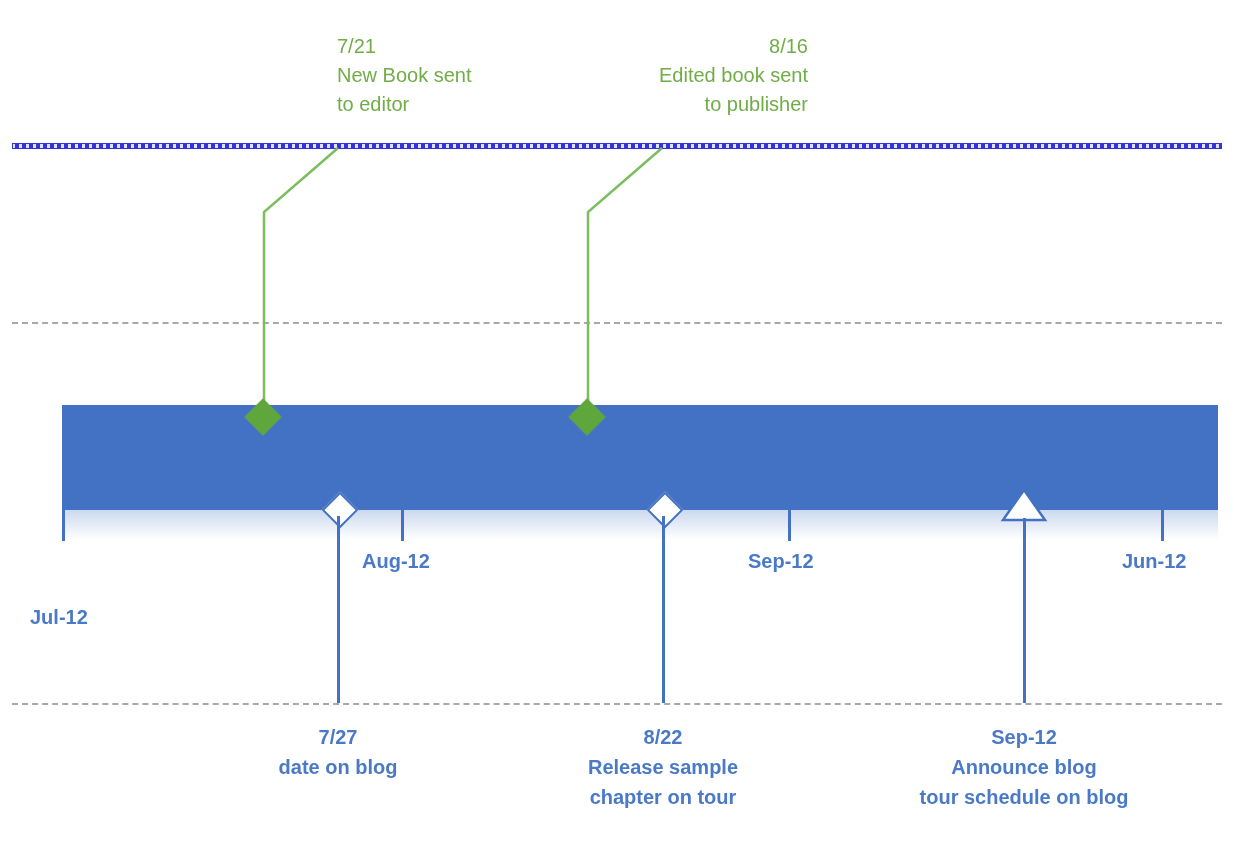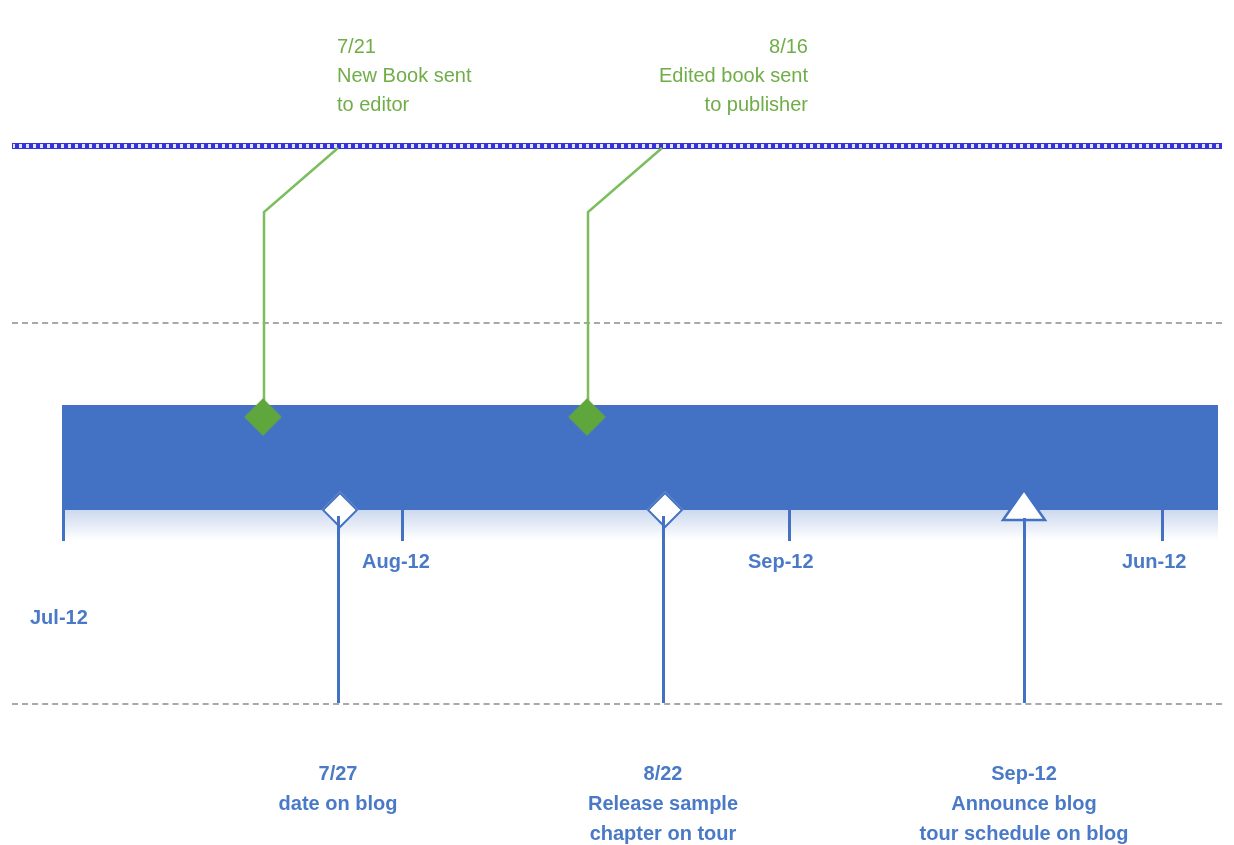--- a/index.html
+++ b/index.html
@@ -137,21 +137,20 @@
   .callout-green .cal-line { display: block; }
 
   .callout-blue {
     position: absolute;
     color: #4a7ac7;
     font-size: 20px;
     line-height: 30px;
     text-align: center;
     white-space: nowrap;
     font-weight: 600;
-    margin-top: 36px;
   }
   .callout-blue .cal-date { display: block; }
   .callout-blue .cal-line { display: block; }
 </style>
 </head>
 <body>
 
 <div id="timeline-root">
 
   <div class="selection-rule"></div>

